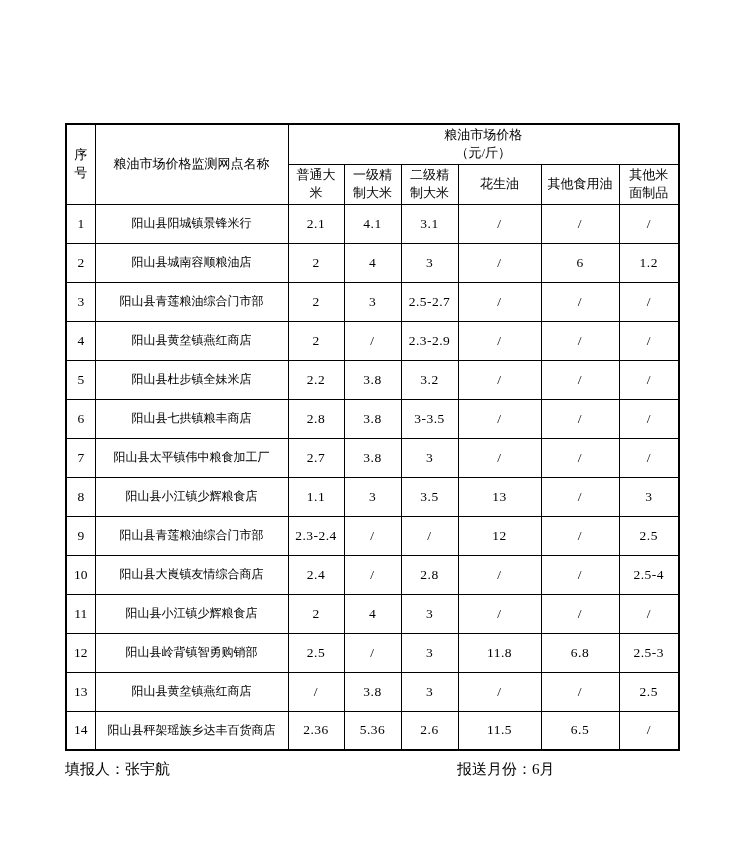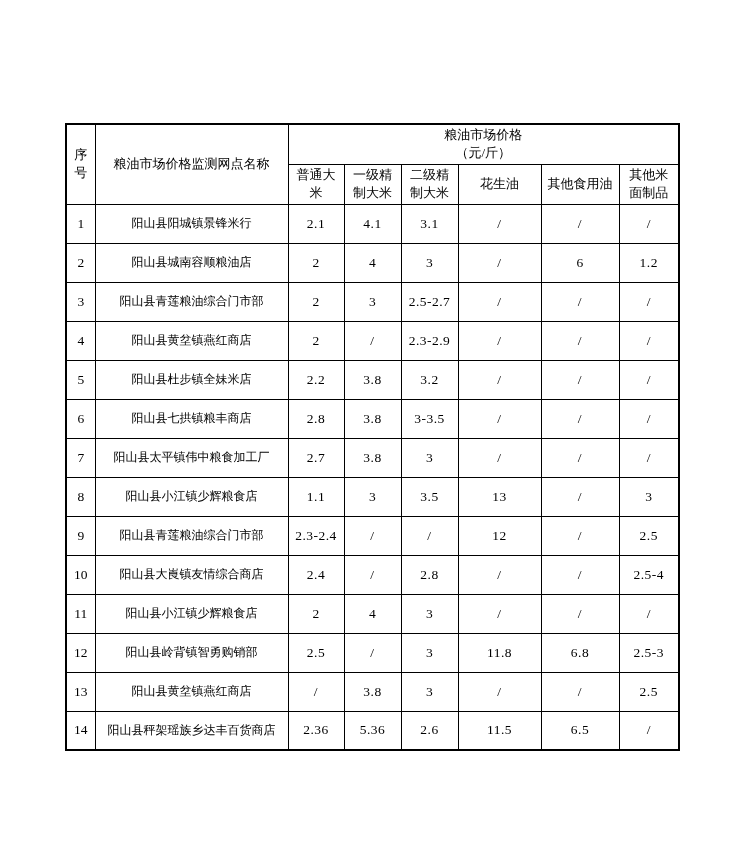--- a/index.html
+++ b/index.html
@@ -235,14 +235,18 @@
       <td class="td-val">2.36</td>
       <td class="td-val">5.36</td>
       <td class="td-val">2.6</td>
       <td class="td-val">11.5</td>
       <td class="td-val">6.5</td>
       <td class="td-val">/</td>
     </tr>
       </tbody>
   </table>
 
+  <div class="footer">
+    <div class="reporter"><span>填报人：</span><span>张宇航</span></div>
+    <div class="month"><span>报送月份：</span><span>6月</span></div>
+  </div>
 
 </div>
 
 </body></html>

